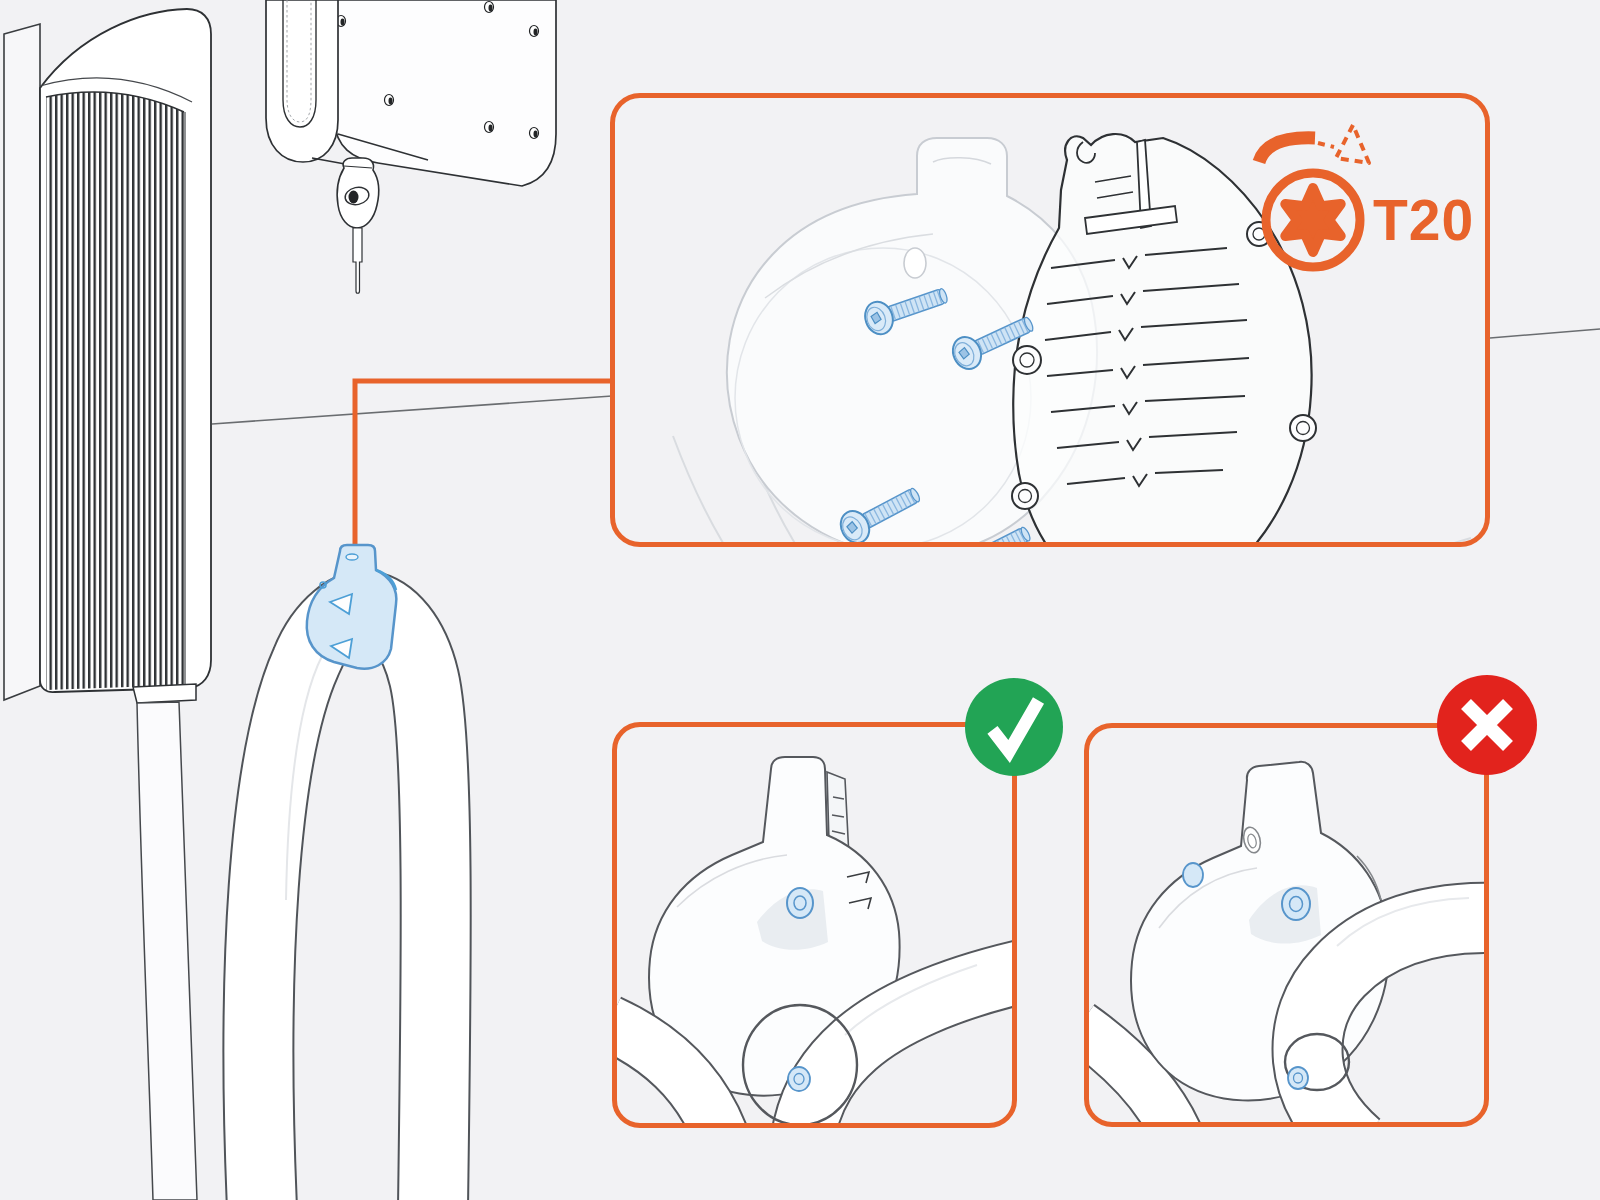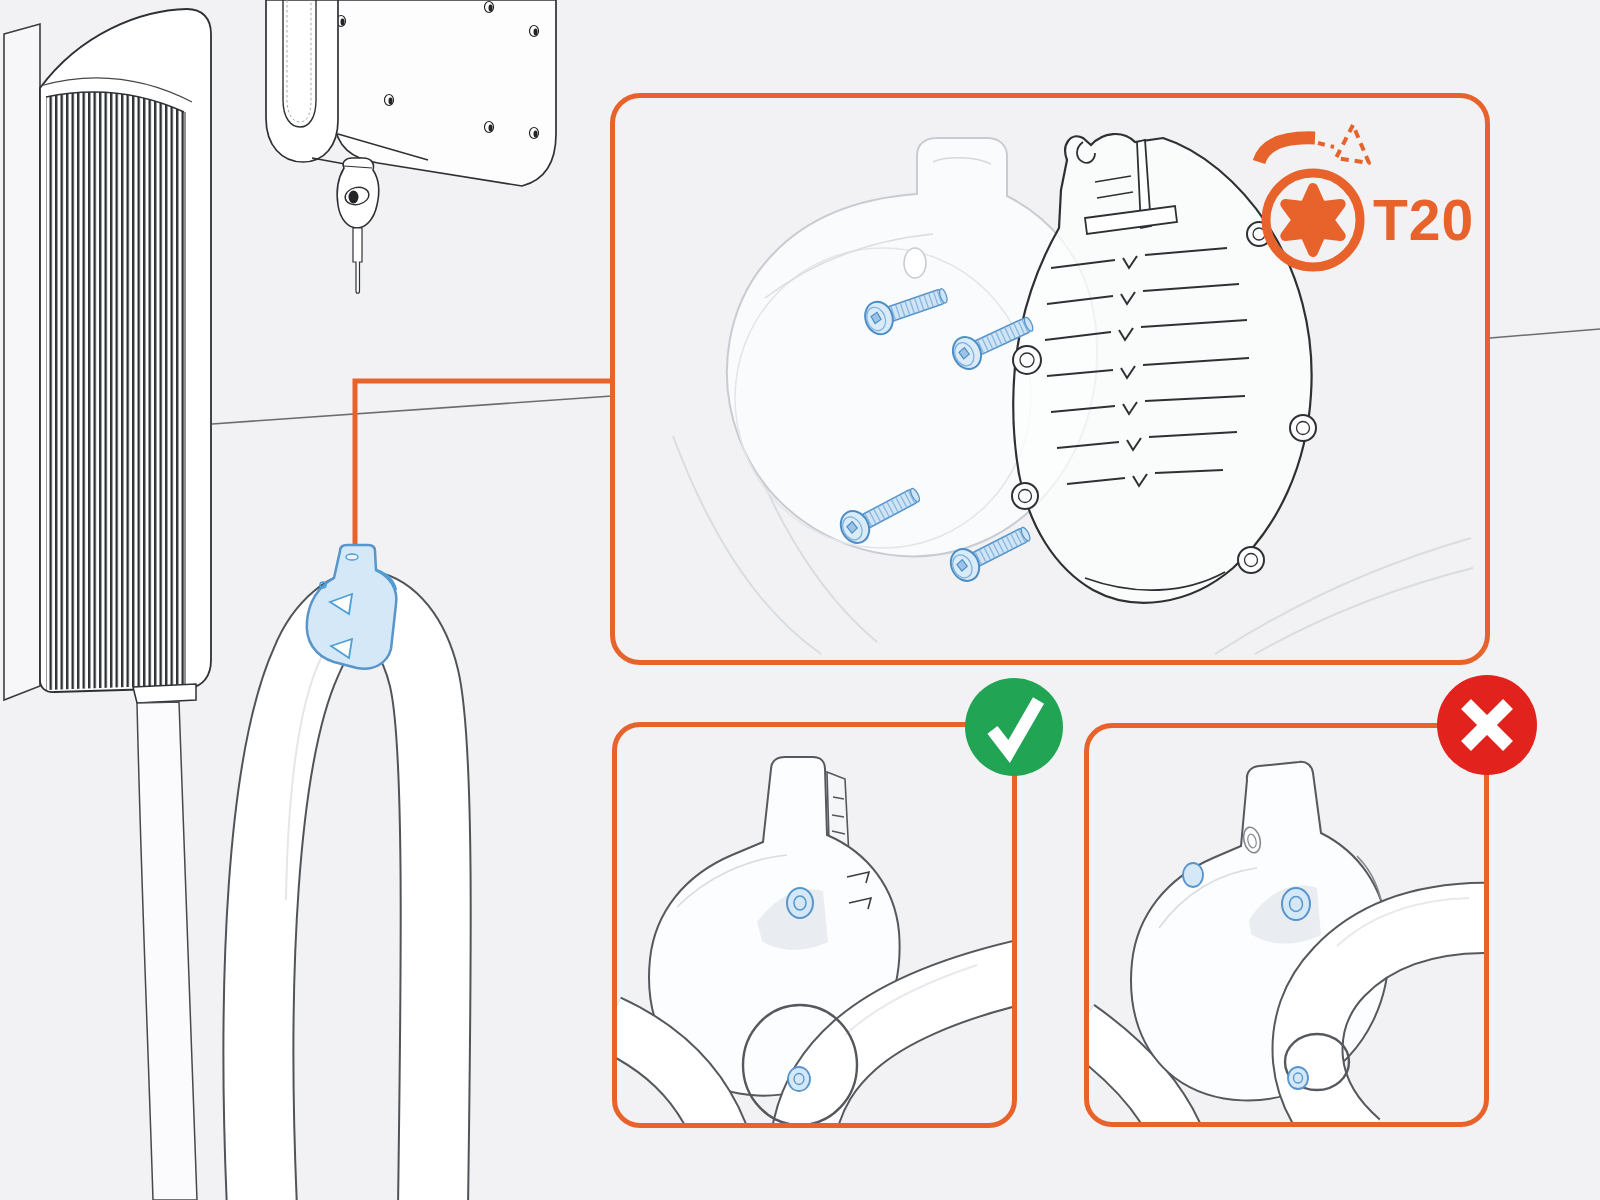--- a/index.html
+++ b/index.html
@@ -8,21 +8,21 @@
     background:var(--page-bg,#F2F2F4);
     font-family:"Liberation Sans",sans-serif;
   }
   .scene-svg{position:absolute;left:0;top:0;z-index:0;}
   .panel{
     position:absolute;box-sizing:border-box;z-index:2;
     background:var(--page-bg,#F2F2F4);
     border:5px solid var(--accent-orange,#E8632B);
     overflow:hidden;
   }
-  .panel-main{left:610px;top:93px;width:880px;height:572px;border-radius:30px;}
+  .panel-main{left:610px;top:93px;width:880px;height:454px;border-radius:30px;}
   .panel-ok{left:612px;top:722px;width:405px;height:406px;border-radius:28px;}
   .panel-bad{left:1084px;top:723px;width:405px;height:404px;border-radius:28px;}
   .panel svg{position:absolute;left:0;top:0;}
   .badge{position:absolute;z-index:3;}
   .badge-ok{left:965px;top:678px;width:98px;height:98px;}
   .badge-bad{left:1437px;top:675px;width:100px;height:100px;}
   .accent-stroke{stroke:var(--accent-orange,#E8632B);}
   .accent-fill{fill:var(--accent-orange,#E8632B);}
   .ok-fill{fill:var(--success-green,#22A455);}
   .bad-fill{fill:var(--error-red,#E2231D);}

